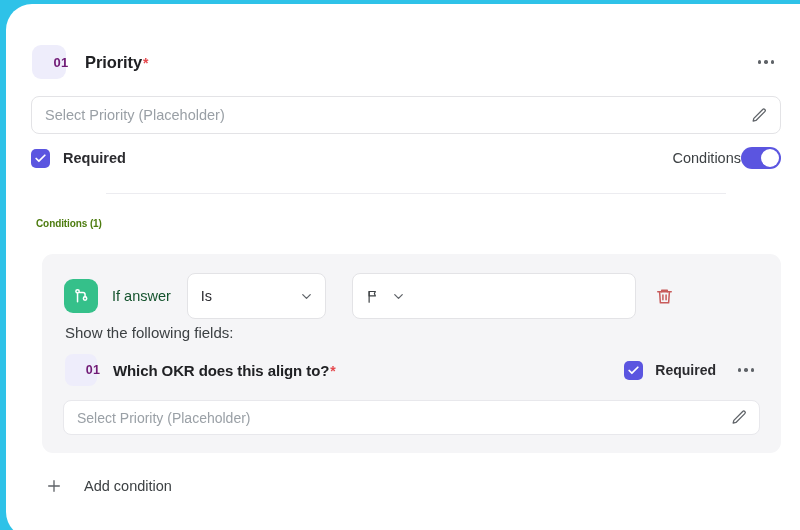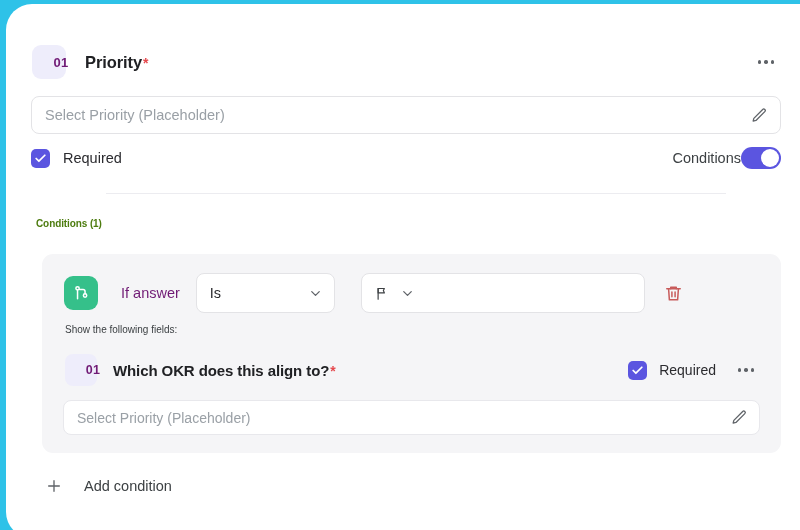--- a/index.html
+++ b/index.html
@@ -136,20 +136,21 @@
     justify-content: center;
     cursor: pointer;
     flex: none;
   }
   .cbox svg { width: 13px; height: 13px; }
 
   .cbox-label {
     margin-left: 13px;
     font-size: 14.5px;
     color: #2b2b2f;
+    font-weight: bold;
   }
 
   .cond-group { margin-left: auto; display: flex; align-items: center; }
   .cond-label { font-size: 14.5px; color: #3c4043; }
 
   .toggle {
     width: 40px; height: 22px;
     border-radius: 11px;
     background: #5b55e0;
     position: relative;
@@ -209,28 +210,28 @@
     border-radius: 9px;
     background: #35c08a;
     display: flex;
     align-items: center;
     justify-content: center;
     flex: none;
   }
   .branch-badge svg { width: 19px; height: 19px; }
 
   .if-answer {
-    margin-left: 23px;
+    margin-left: 14px;
     font-size: 14.5px;
-    color: #701a75;
+    color: #14532d;
     white-space: nowrap;
   }
 
   .sel {
-    height: 40px;
+    height: 46px;
     border: 1px solid #e3e3e6;
     border-radius: 8px;
     background: #fff;
     display: flex;
     align-items: center;
     padding: 0 11px 0 13px;
     cursor: pointer;
   }
   .sel-is { margin-left: 16px; width: 139px; }
   .sel-pri { margin-left: 26px; width: 284px; }
@@ -246,21 +247,21 @@
     width: 19px; height: 19px;
     color: #c85b5b;
     cursor: pointer;
     flex: none;
   }
 
   .show-fields {
     position: absolute;
     left: 23px;
     top: 70px;
-    font-size: 10px;
+    font-size: 15px;
     color: #3c4043;
   }
 
   
   .nested-header {
     position: absolute;
     left: 23px;
     top: 100px;
     width: 695px;
     height: 32px;

